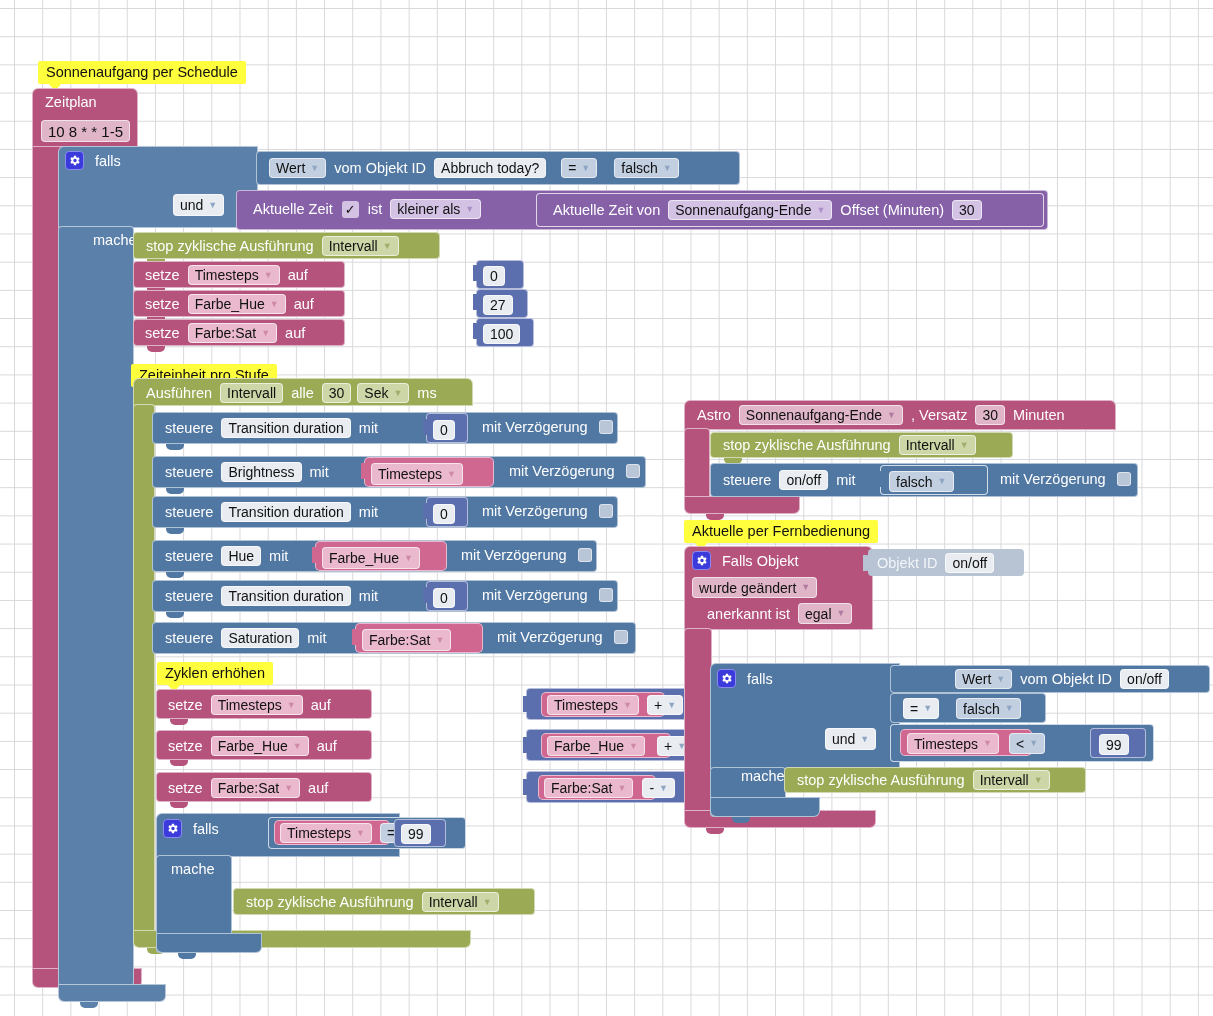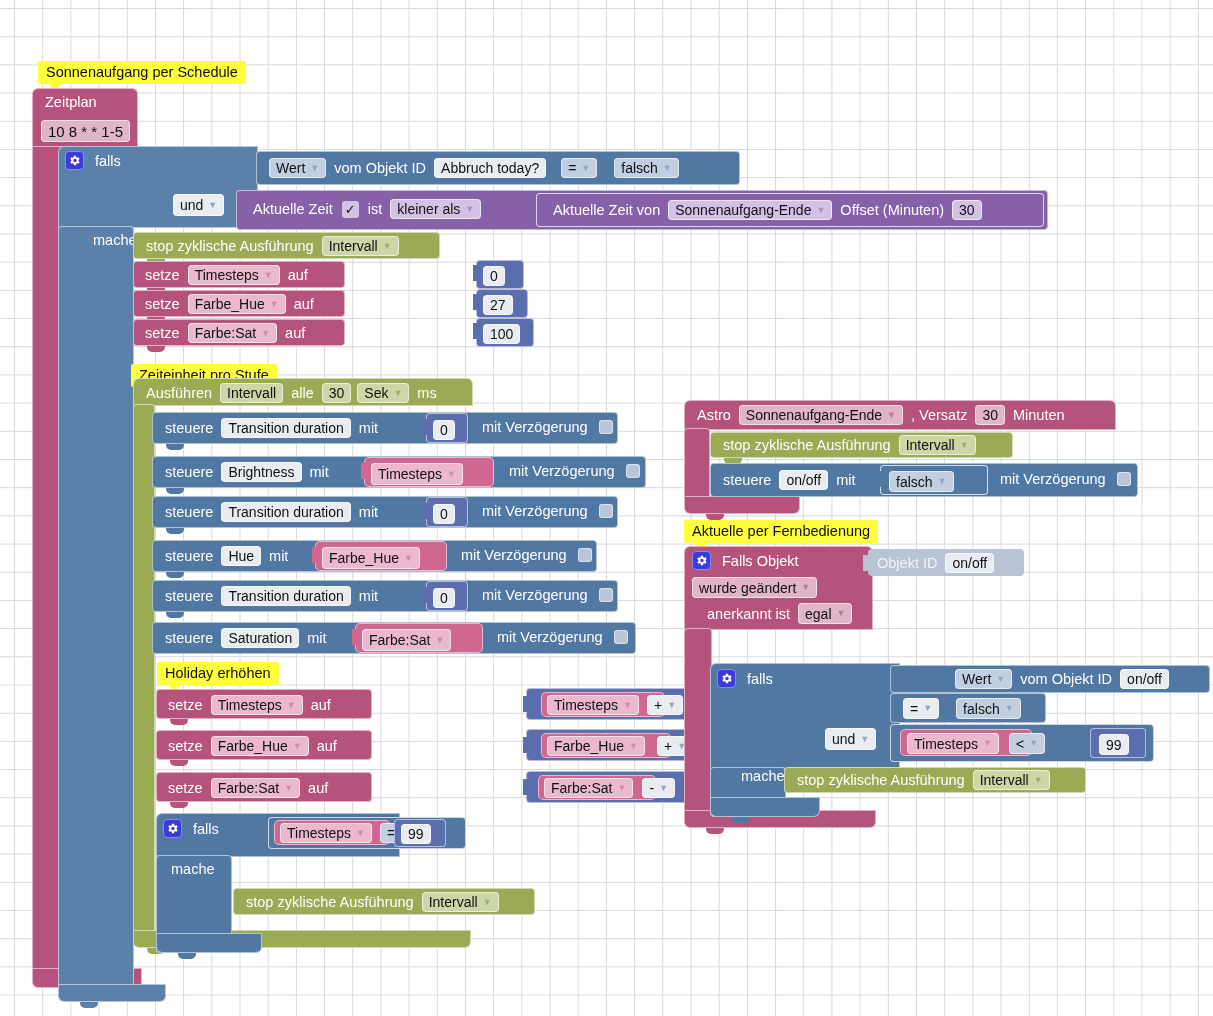--- a/index.html
+++ b/index.html
@@ -401,21 +401,21 @@
       <span>Farbe:Sat</span>
       <span class="caret c-pink">▼</span>
     </span>
   </div>
   <div class="row" style="left:340px; top:7px;">
     <span class="lbl">mit Verzögerung</span>
     <span class="toggle"></span>
   </div>
 </div>
 
-<div class="note" style="left:157px; top:662px;">Holiday erhöhen</div>
+<div class="note" style="left:157px; top:662px;">Zyklen erhöhen</div>
 
 <div class="blk" style="left:156px; top:689px;">
   <div class="body" style="left:0; top:0; width:216px; height:30px; background:#b5537d;"></div>
   <div class="body" style="left:370px; top:-1px; width:242px; height:32px; background:#5b6eae; border-radius:4px;"></div>
   <div class="plug" style="left:367px; top:7px; background:#5b6eae;"></div>
   <div class="notch" style="left:14px; top:30px; background:#b5537d;"></div>
   <div class="row" style="left:7px; top:6px;">
     <span class="lbl">setze</span>
     <span class="field f-pink">
       <span>Timesteps</span>

